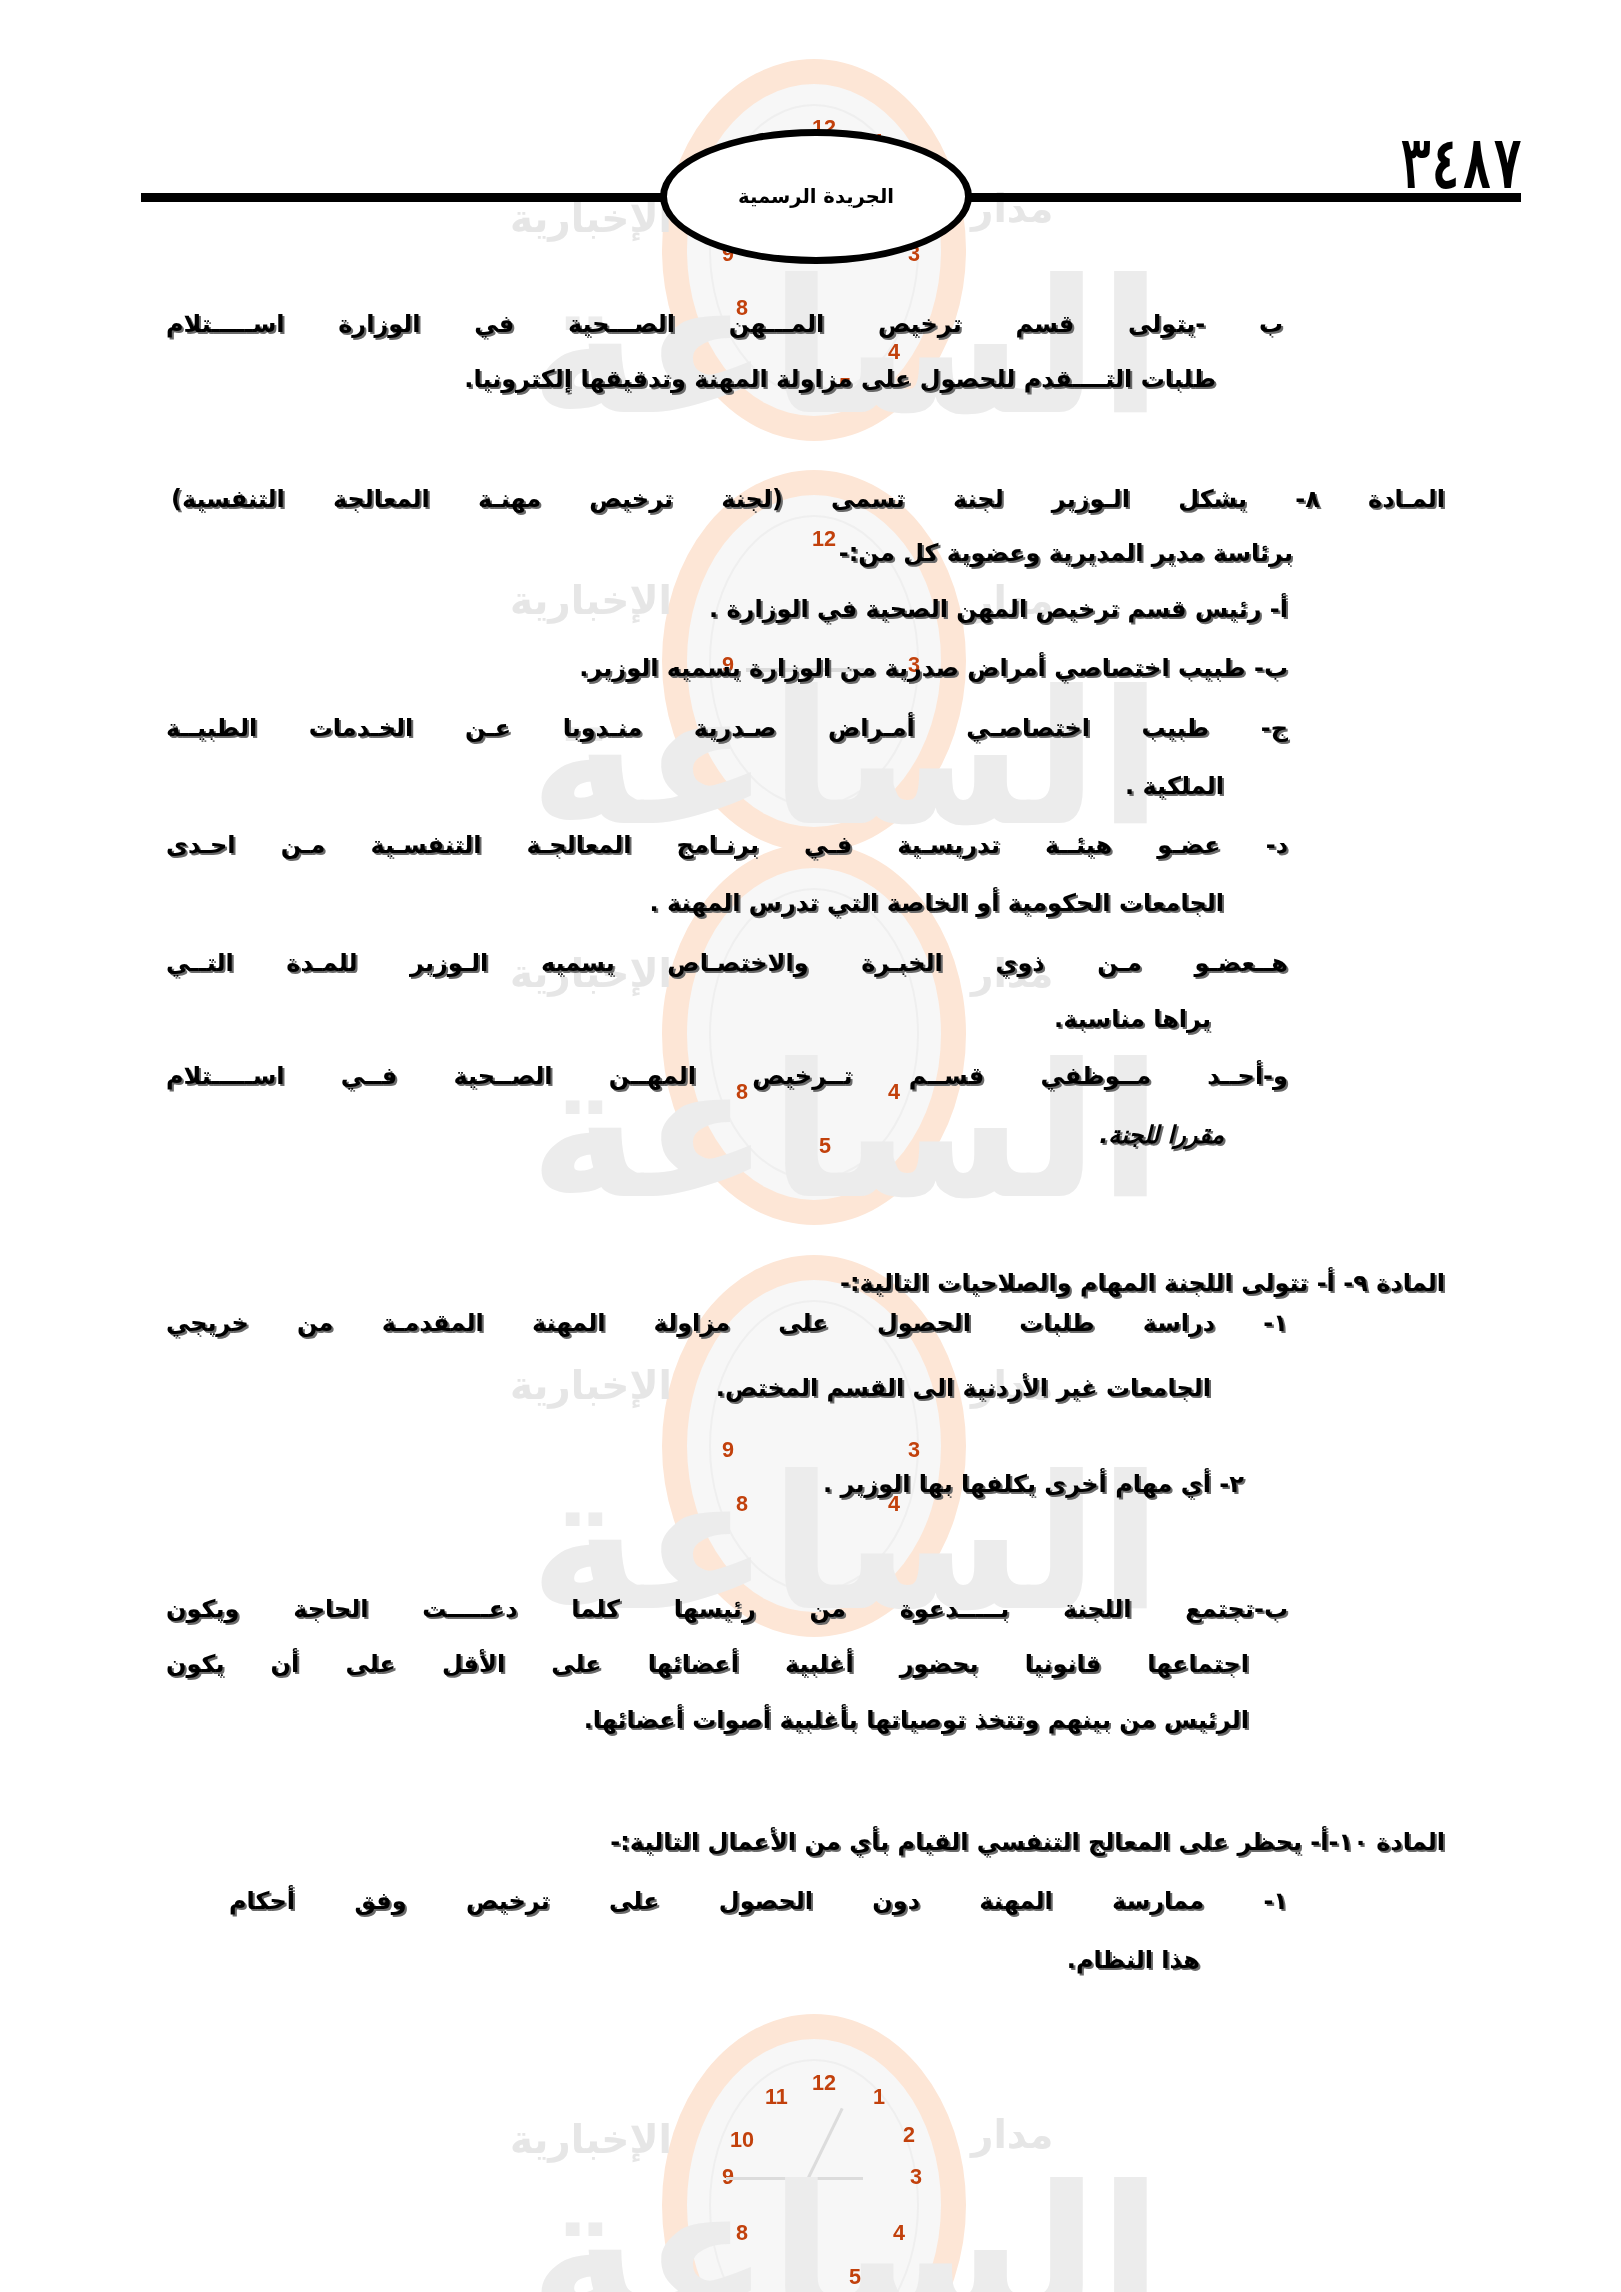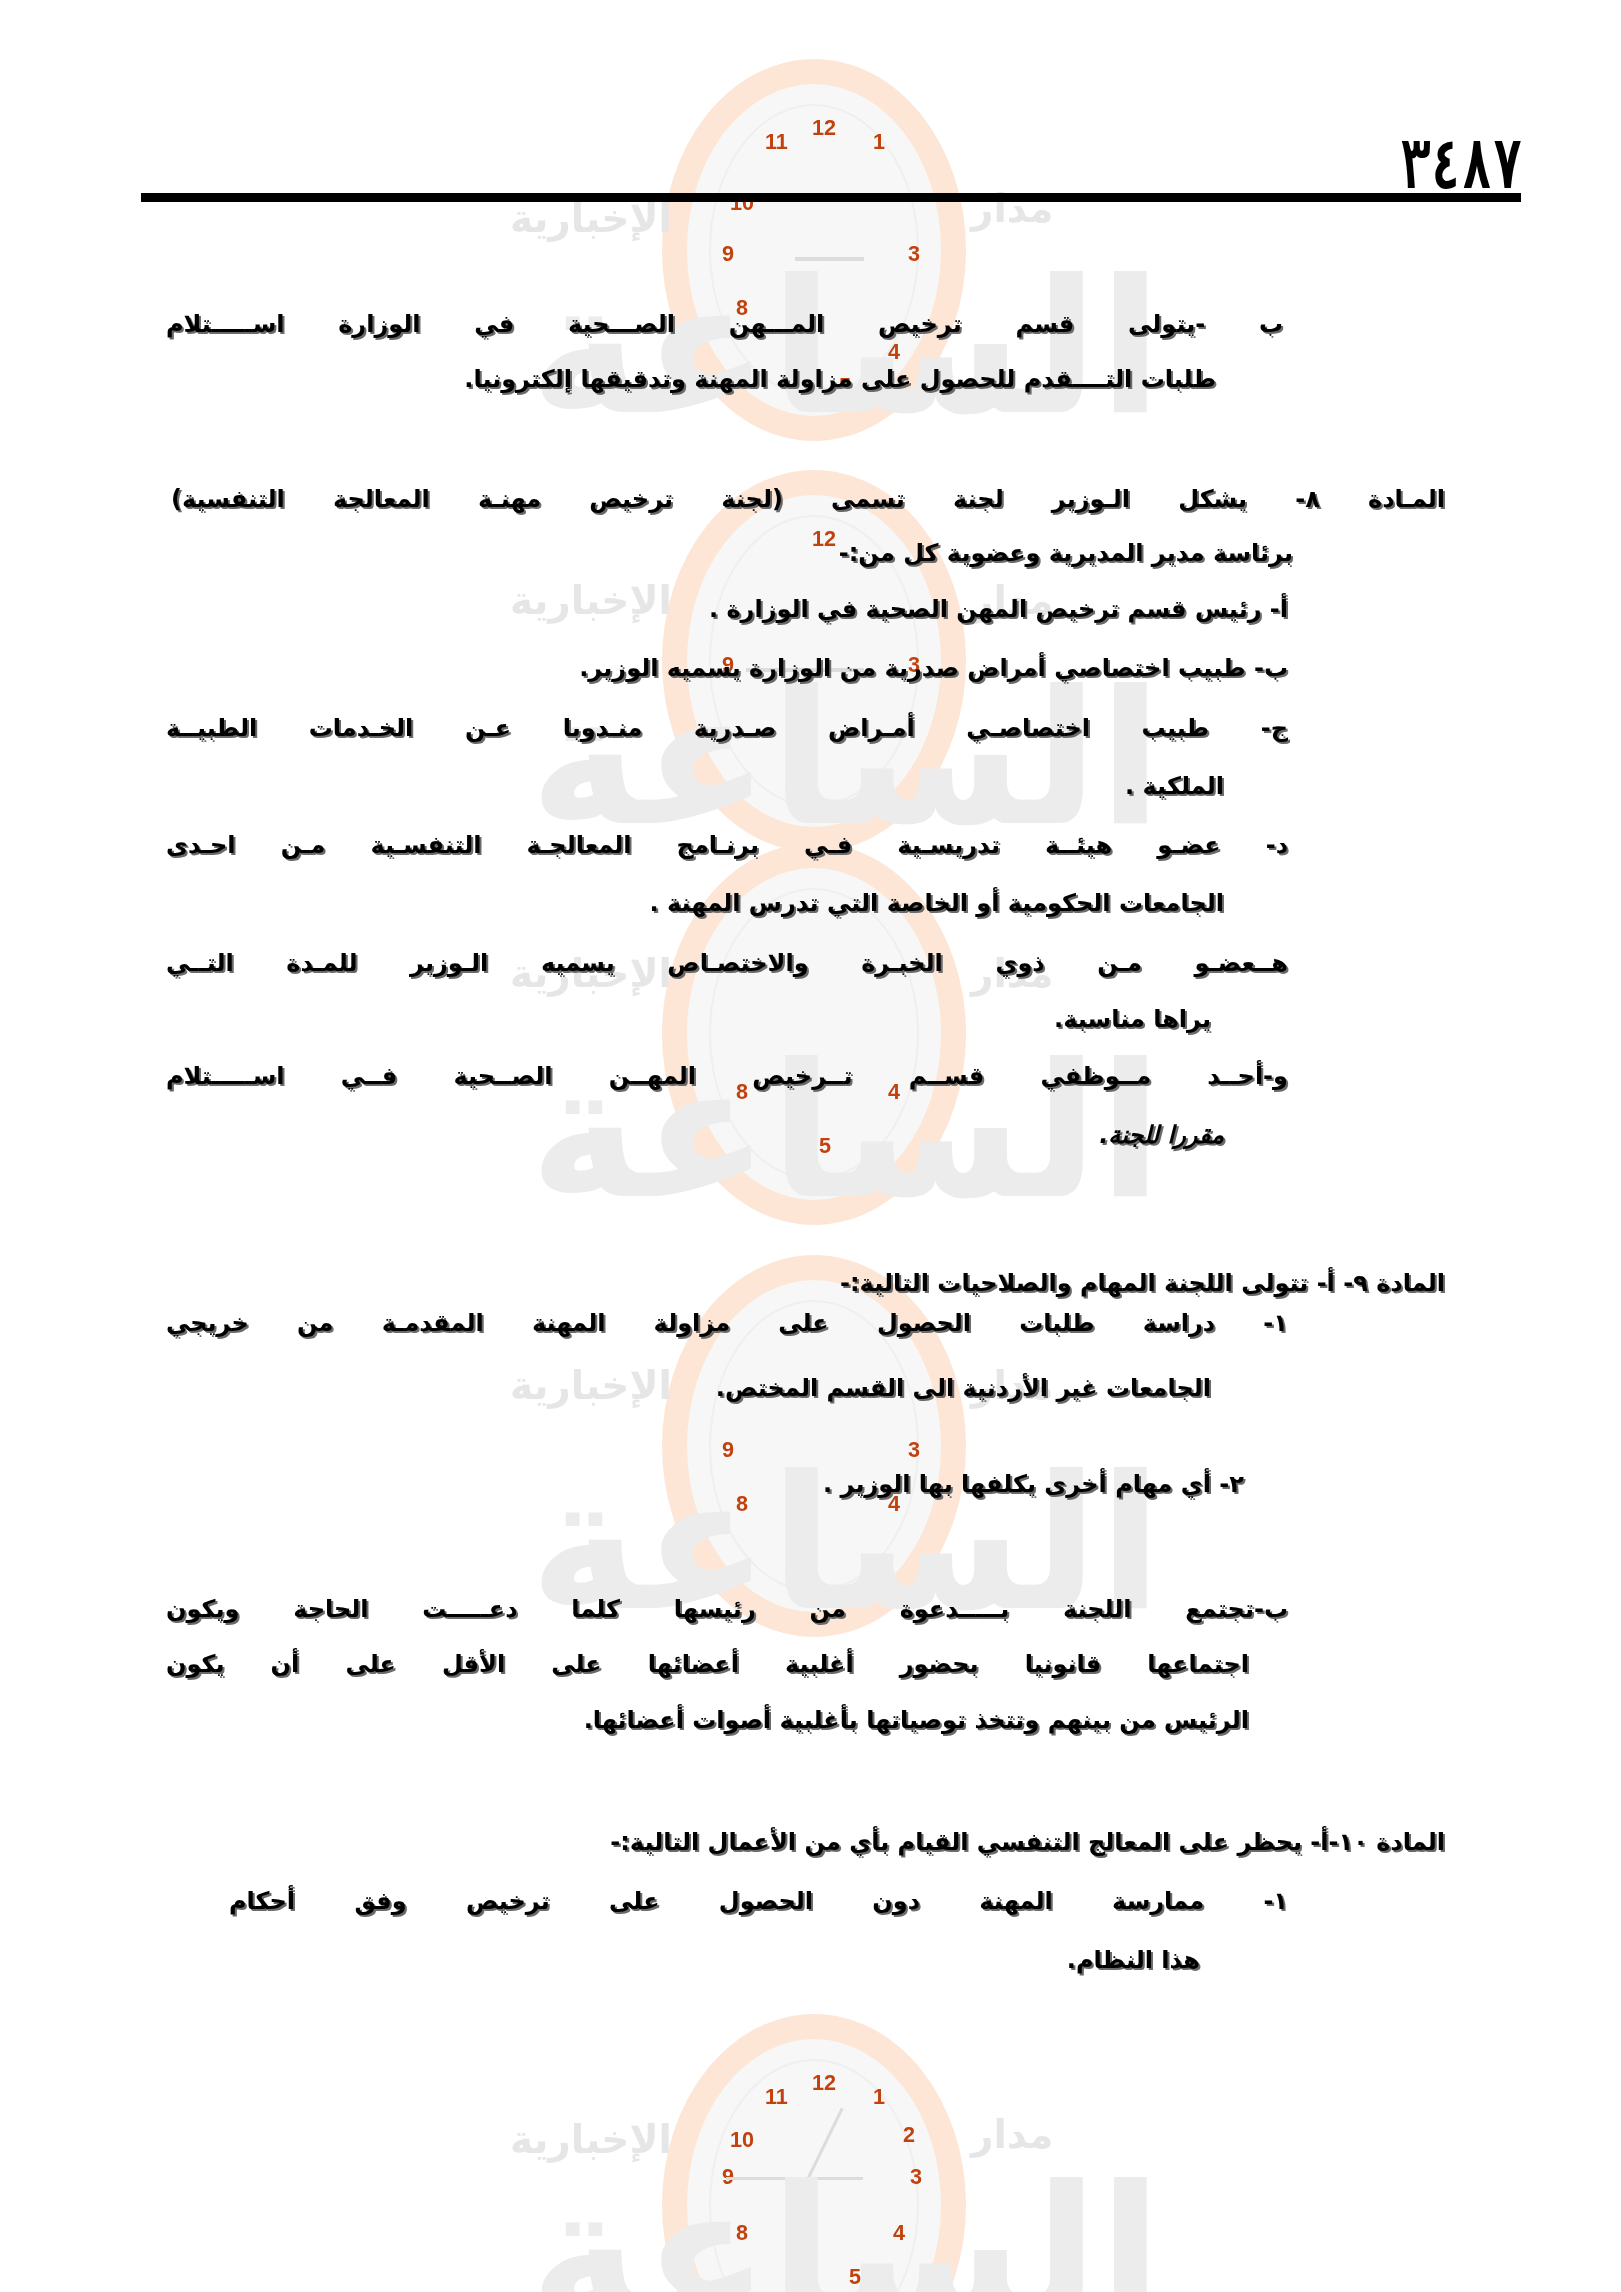--- a/index.html
+++ b/index.html
@@ -221,20 +221,23 @@
     <div class="wm-hand" style="left:39px;top:138px;width:137px;height:2.9px;"></div>
     <div class="wm-hand" style="left:121px;top:138px;width:78px;height:2.9px;transform:rotate(-64deg);"></div>
   </div>
   <span class="wm-word-small" style="left:0px;top:103px;">الإخبارية</span>
   <span class="wm-word-small" style="left:461px;top:98px;">مدار</span>
   <span class="wm-word-big" style="left:19.6px;top:147px;">الساعة</span>
 </div>
 
 <div class="header">
   <div class="header-rule"></div>
+  <div class="header-ellipse">
+    <span class="header-title">الجريدة الرسمية</span>
+  </div>
   <span class="page-number">٣٤٨٧</span>
 </div>
 
 <div class="content">
 
   <div>
     <div class="line justify" style="right:338px; width:1117px; top:300px;">ب -يتولى قسم ترخيص المـــهن الصـــحية في الوزارة اســـــتلام</div>
     <div class="line" style="right:405px; top:355px;">طلبات التــــقدم للحصول على مزاولة المهنة وتدقيقها إلكترونيا.</div>
   </div>
 

